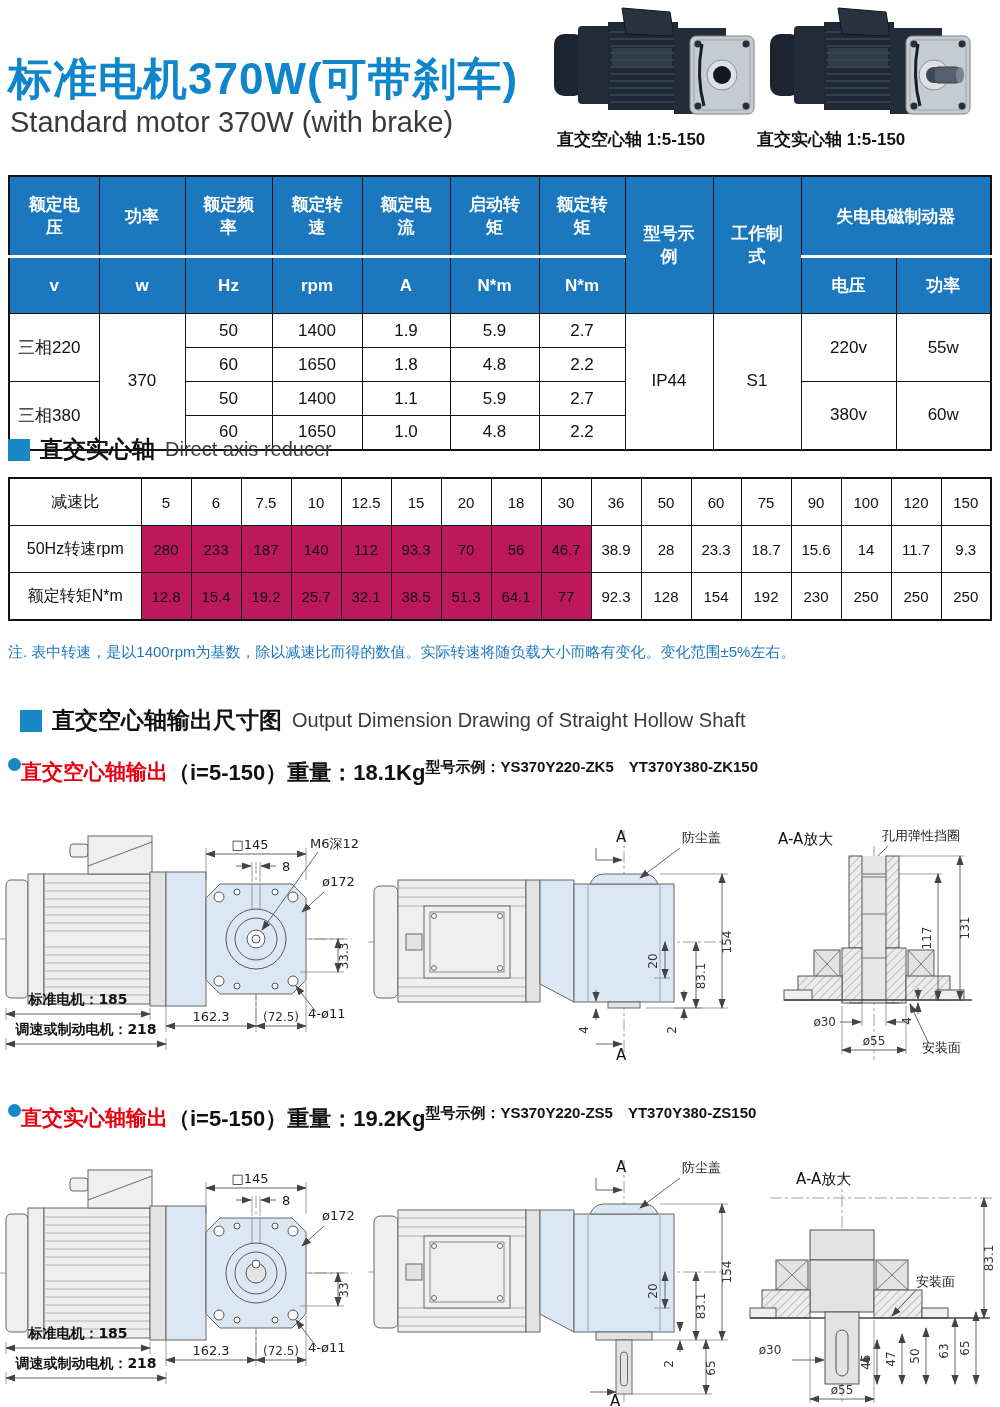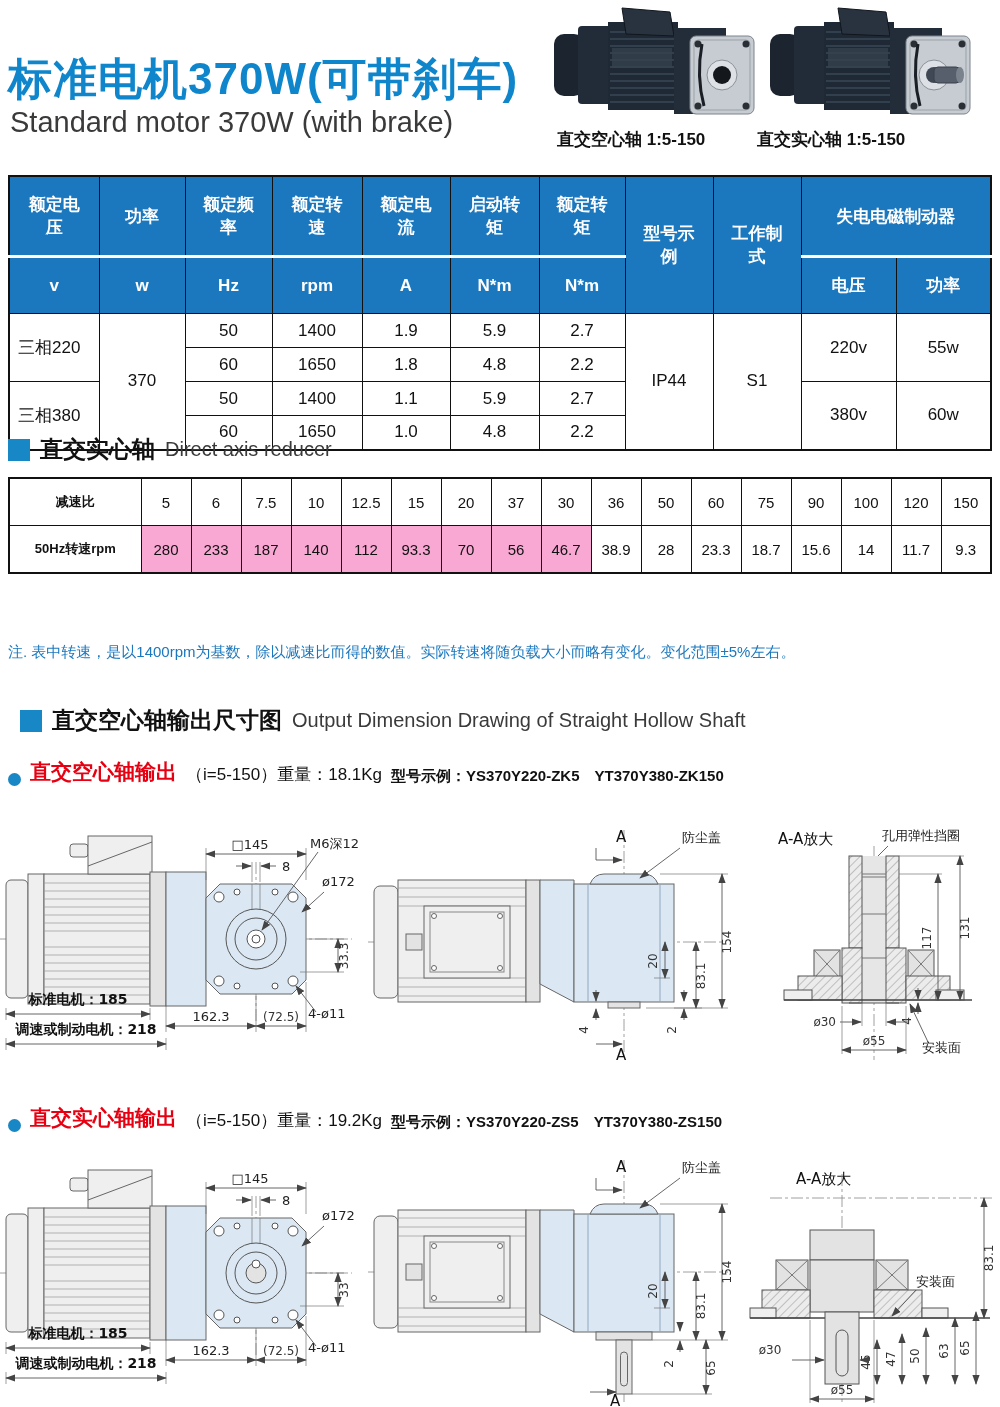--- a/index.html
+++ b/index.html
@@ -18,29 +18,29 @@
   .spec tr.h1 th.ws{border-bottom:3px solid #fff}
   .spec th.tall{border-bottom:1px solid #111}
 
   .sec-square{width:22px;height:22px;background:#1787c6;flex:0 0 auto}
   .sec-cn{font-size:23px;font-weight:bold;color:#111;white-space:nowrap}
   .sec-en{font-size:20px;color:#3a3a3a;white-space:nowrap}
   .sec-row{display:flex;align-items:center;gap:10px}
 
   .reducer{width:984px;table-layout:fixed;border:2px solid #111}
   .reducer td{border:1px solid #111;text-align:center;font-size:15px;height:46px;background:#fff;padding:0}
-  .reducer td.lbl{font-weight:bold;font-size:13px}
-  .reducer tr.blue td:nth-child(n+2):nth-child(-n+10){background:#f9a8d4}
+  .reducer td.lbl{font-weight:normal;font-size:16px}
+  .reducer tr.blue td:nth-child(n+2):nth-child(-n+10){background:#be185d}
 
   .note{color:#1b78be;font-size:15px;white-space:nowrap}
 
-  .bullet-row{display:flex;align-items:flex-end;gap:9px}
+  .bullet-row{display:flex;align-items:flex-start;}
   .bullet-dot{width:13px;height:13px;border-radius:50%;background:#1787c6;flex:0 0 auto}
   .item-red{color:#e60012;font-size:21px;font-weight:bold;white-space:nowrap}
-  .item-black{color:#111;font-size:17px;font-weight:normal;white-space:nowrap}
+  .item-black{color:#111;font-size:22px;font-weight:bold;white-space:nowrap}
   .item-models{color:#111;font-size:15px;font-weight:bold;white-space:nowrap}
 
   svg text{font-family:"DejaVu Sans",sans-serif}
   .dn{font-size:12px;fill:#333}
   .dc{font-size:13px;fill:#222}
   .dt{font-size:15px;fill:#111}
   .fin{stroke:#9a9a9a;stroke-width:.7}
   .dim{stroke:#555;stroke-width:.9;fill:none}
   .ext{stroke:#777;stroke-width:.7;fill:none}
   .cl{stroke:#888;stroke-width:.8;stroke-dasharray:12 3 3 3;fill:none}
@@ -187,21 +187,21 @@
     <tbody>
         <tr>
       <td class="lbl">减速比</td>
       <td>5</td>
       <td>6</td>
       <td>7.5</td>
       <td>10</td>
       <td>12.5</td>
       <td>15</td>
       <td>20</td>
-      <td>37</td>
+      <td>18</td>
       <td>30</td>
       <td>36</td>
       <td>50</td>
       <td>60</td>
       <td>75</td>
       <td>90</td>
       <td>100</td>
       <td>120</td>
       <td>150</td>
     </tr>
@@ -217,20 +217,40 @@
       <td>56</td>
       <td>46.7</td>
       <td>38.9</td>
       <td>28</td>
       <td>23.3</td>
       <td>18.7</td>
       <td>15.6</td>
       <td>14</td>
       <td>11.7</td>
       <td>9.3</td>
+    </tr>
+    <tr class="blue">
+      <td class="lbl">额定转矩N*m</td>
+      <td>12.8</td>
+      <td>15.4</td>
+      <td>19.2</td>
+      <td>25.7</td>
+      <td>32.1</td>
+      <td>38.5</td>
+      <td>51.3</td>
+      <td>64.1</td>
+      <td>77</td>
+      <td>92.3</td>
+      <td>128</td>
+      <td>154</td>
+      <td>192</td>
+      <td>230</td>
+      <td>250</td>
+      <td>250</td>
+      <td>250</td>
     </tr>
   </tbody>
     </table>
 
   <div class="abs note" style="left:8px;top:643px">注. 表中转速，是以1400rpm为基数，除以减速比而得的数值。实际转速将随负载大小而略有变化。变化范围±5%左右。</div>
 
   <div class="abs sec-row" style="left:20px;top:705px">
     <div class="sec-square"></div>
     <span class="sec-cn">直交空心轴输出尺寸图</span>
     <span class="sec-en">Output Dimension Drawing of Straight Hollow Shaft</span>

